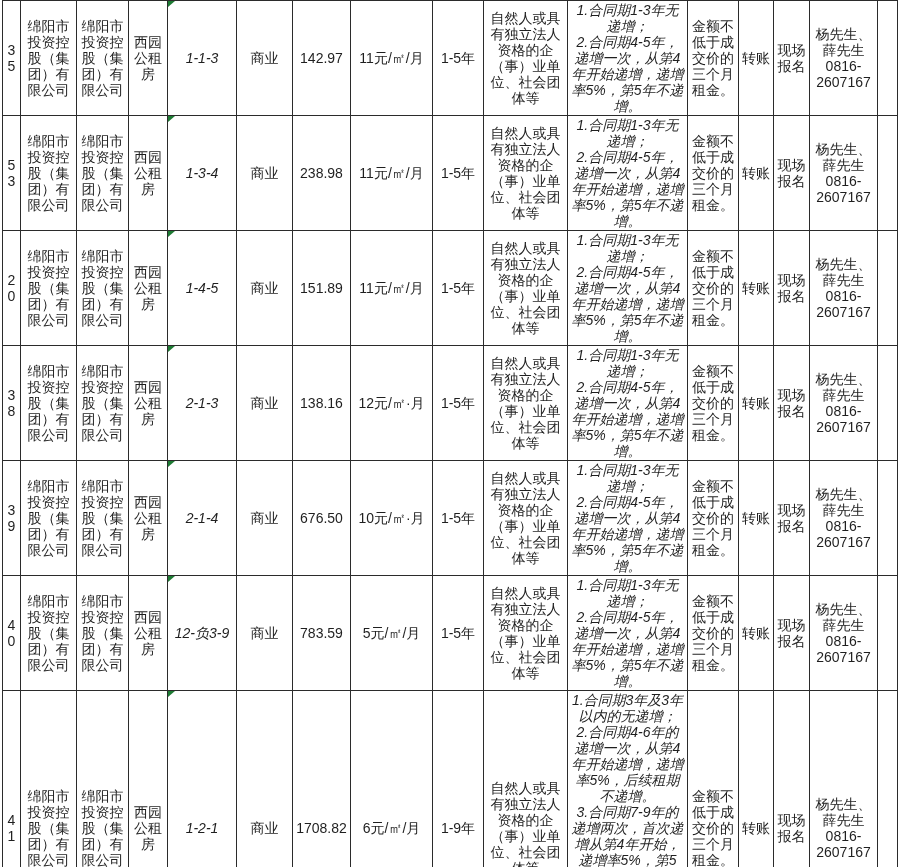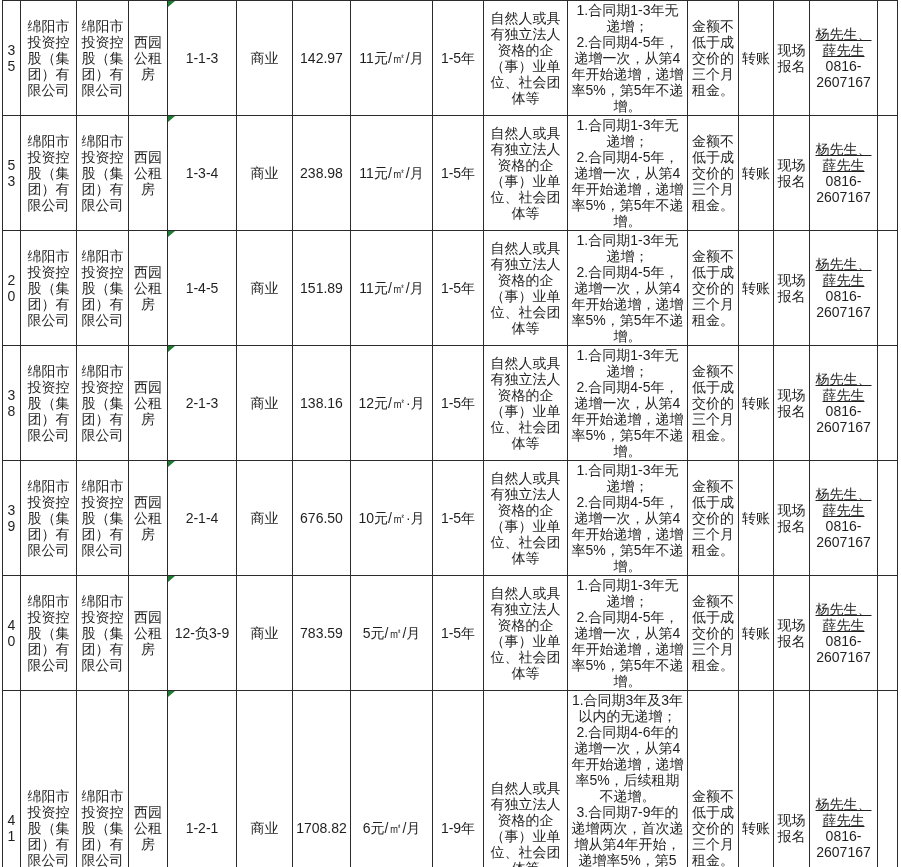--- a/index.html
+++ b/index.html
@@ -50,25 +50,25 @@
   col.w-term    { width: 51px; }
   col.w-elig    { width: 84px; }
   col.w-esc     { width: 120px; }
   col.w-dep     { width: 51px; }
   col.w-pay     { width: 35px; }
   col.w-signup  { width: 36px; }
   col.w-contact { width: 68px; }
   col.w-empty   { width: 20px; }
 
   td.c-elig { text-align: left; padding-left: 3px; }
-  td.c-esc  { text-align: left; padding-left: 3px; white-space: pre-line; }
+  td.c-esc  { text-align: left; padding-left: 3px; white-space: pre-line; font-style: italic; }
   td.c-dep  { text-align: left; padding-left: 5px; }
-  td.c-unit { position: relative; }
-
-  td.c-contact .names { word-break: break-all; text-decoration: underline; }
+  td.c-unit { position: relative; font-style: italic; }
+
+  td.c-contact .names { word-break: break-all; }
 
   .tri {
     position: absolute;
     top: 0;
     left: 0;
     width: 0;
     height: 0;
     border-top: 6px solid #1E7B34;
     border-right: 7px solid transparent;
   }

